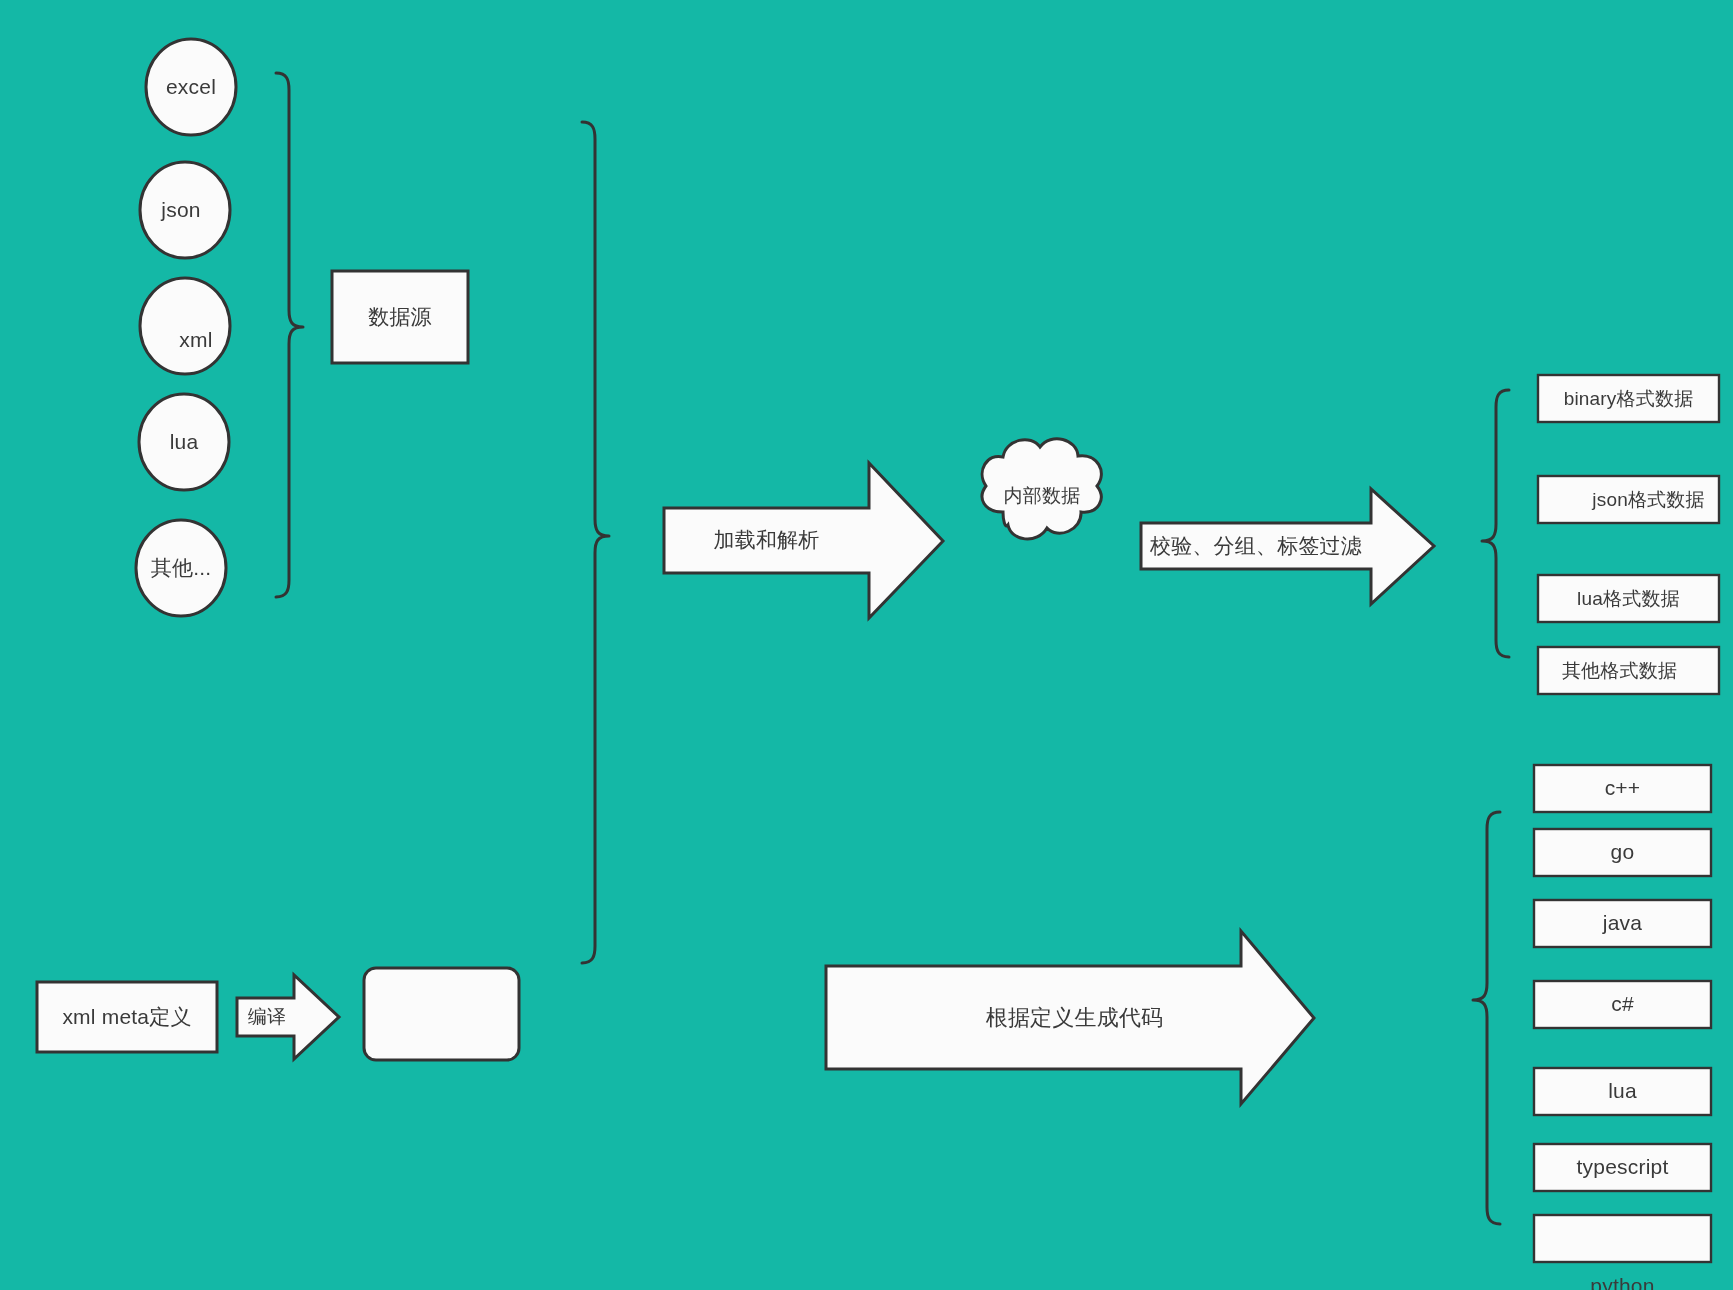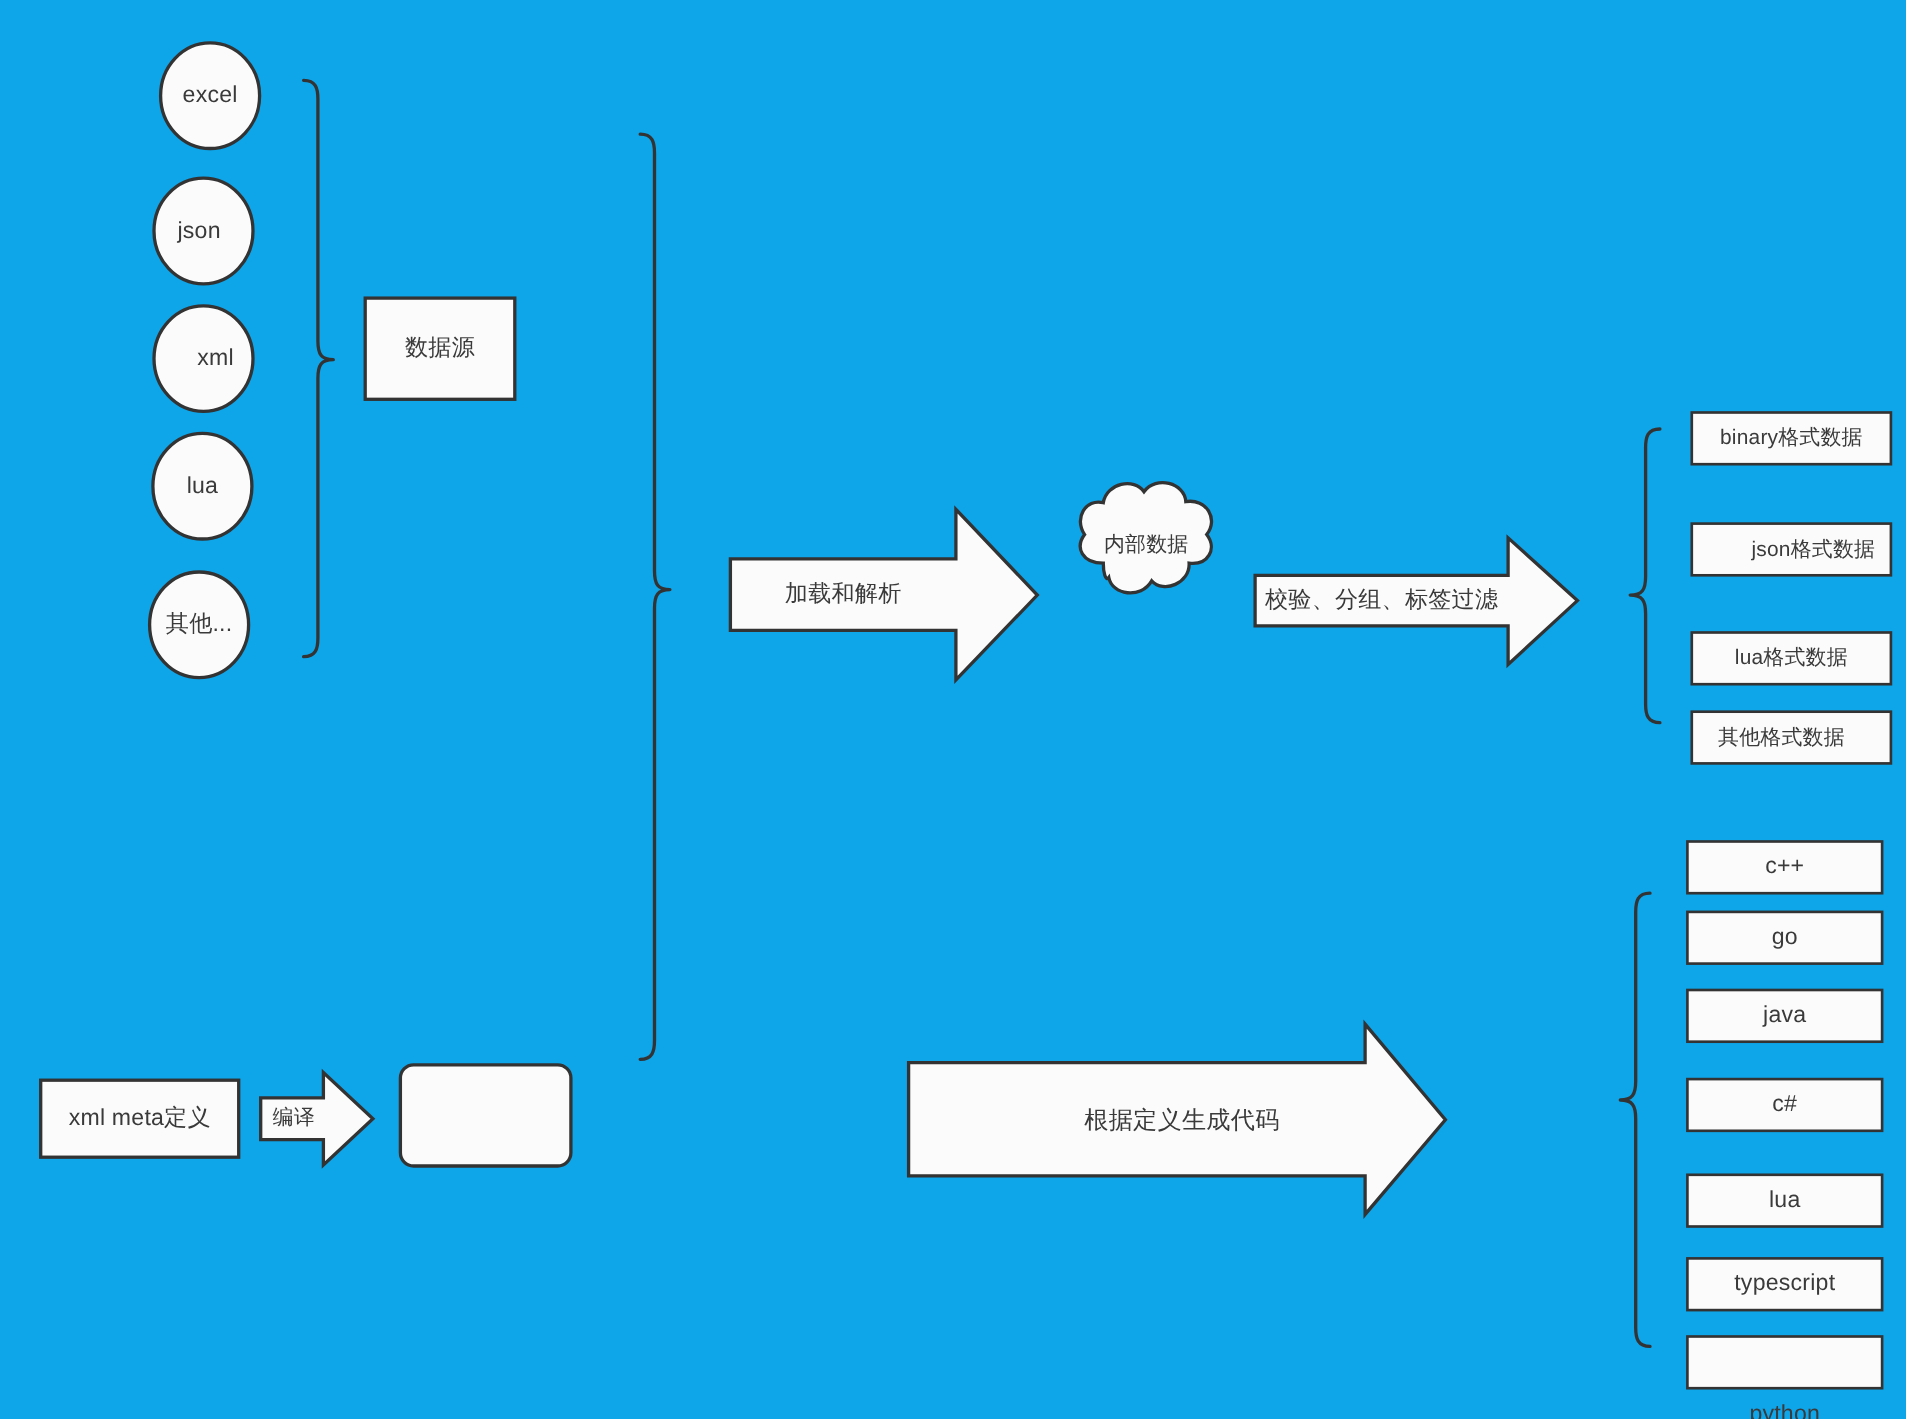--- a/index.html
+++ b/index.html
@@ -4,21 +4,21 @@
 <style>
   html, body {
     margin: 0;
     padding: 0;
     background: #ffffff;
   }
   #canvas {
     position: relative;
     width: 1733px;
     height: 1290px;
-    background: #0ea5e9;
+    background: #14b8a6;
     font-family: "Liberation Sans", "DejaVu Sans", sans-serif;
     overflow: hidden;
   }
   svg.layer {
     position: absolute;
     left: 0;
     top: 0;
     width: 1733px;
     height: 1290px;
   }
@@ -158,21 +158,21 @@
     <rect class="shape-thin" x="1534" y="829" width="177" height="47"></rect>
     <rect class="shape-thin" x="1534" y="900" width="177" height="47"></rect>
     <rect class="shape-thin" x="1534" y="981" width="177" height="47"></rect>
     <rect class="shape-thin" x="1534" y="1068" width="177" height="47"></rect>
     <rect class="shape-thin" x="1534" y="1144" width="177" height="47"></rect>
     <rect class="shape-thin" x="1534" y="1215" width="177" height="47"></rect>
   </svg>
 
   <div class="lbl" style="left:146px; top:63px; width:90px; height:48px;">excel</div>
   <div class="lbl" style="left:140px; top:186px; width:82px; height:48px;">json</div>
-  <div class="lbl" style="left:140px; top:302px; width:112px; height:48px;">xml</div>
+  <div class="lbl" style="left:140px; top:316px; width:112px; height:48px;">xml</div>
   <div class="lbl" style="left:139px; top:418px; width:90px; height:48px;">lua</div>
   <div class="lbl" style="left:136px; top:544px; width:90px; height:48px;">其他...</div>
 
   <div class="lbl" style="left:332px; top:271px; width:136px; height:92px;">数据源</div>
 
   <div class="lbl" style="left:664px; top:508px; width:205px; height:65px;">加载和解析</div>
 
   <div class="lbl lbl-sm" style="left:989px; top:466px; width:106px; height:60px;">内部数据</div>
 
   <div class="lbl" style="left:1141px; top:523px; width:230px; height:46px;">校验、分组、标签过滤</div>

